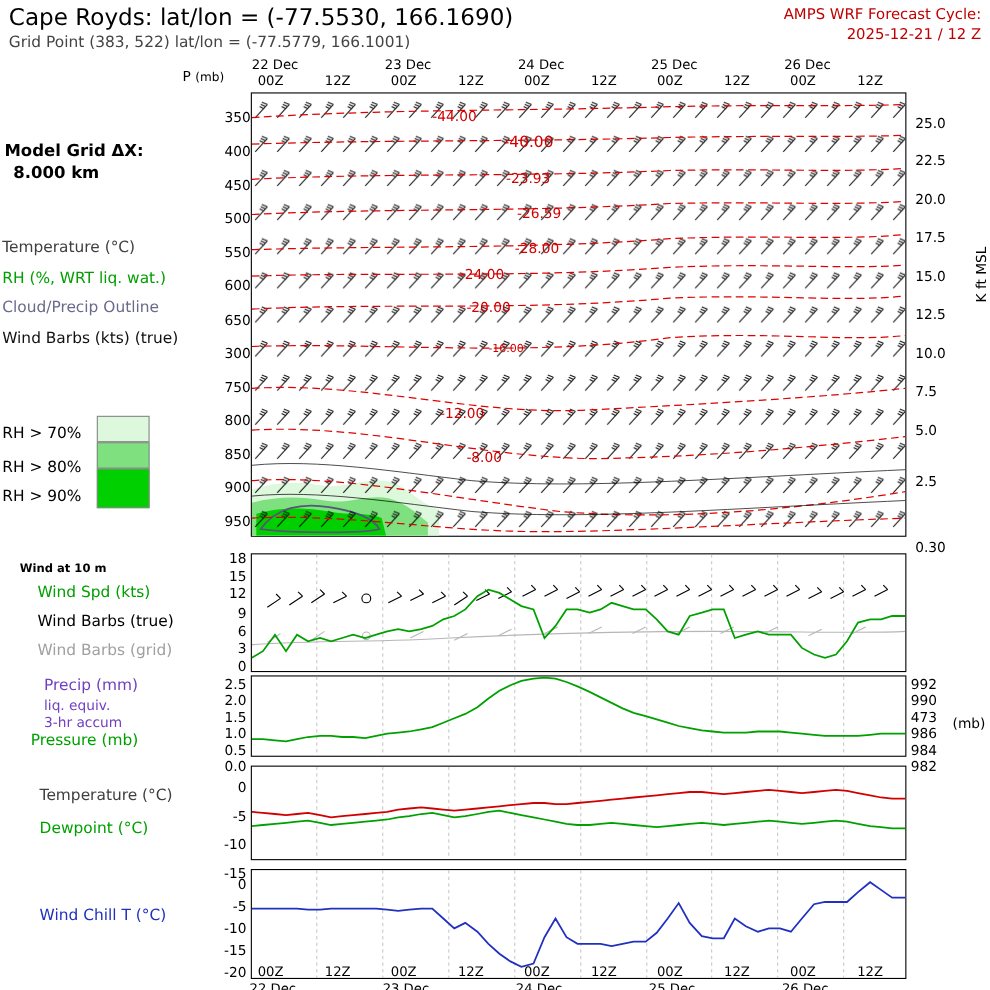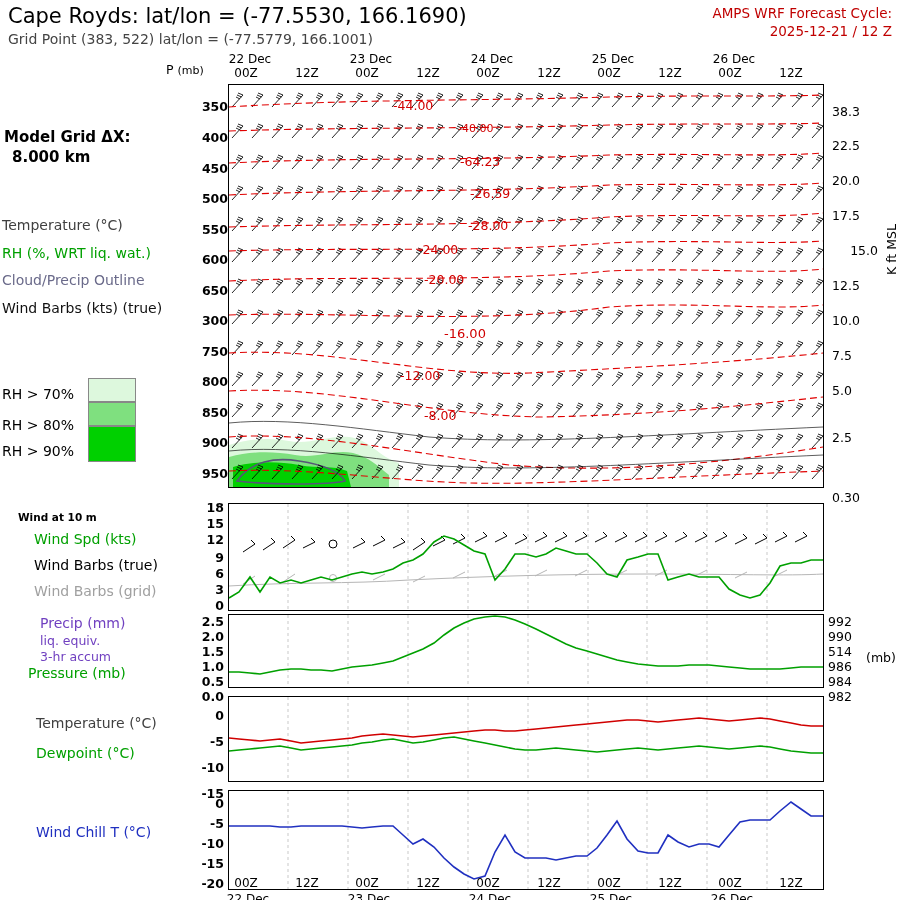--- a/index.html
+++ b/index.html
@@ -16,21 +16,21 @@
   .sub{font-size:14px;color:#444;}
   .hdr-right{font-size:13.5px;color:#c00000;text-align:right;line-height:17px;}
   .lbl{font-size:13px;}
   .lbl-red{color:#404040;}
   .lbl-green{color:#00a000;}
   .lbl-grey{color:#a0a0a0;}
   .lbl-purple{color:#7040c0;}
   .lbl-blue{color:#2030c0;}
   .bold{font-weight:bold;}
   .tiny{font-size:10.5px;}
-  .axis-num{font-size:12.5px;color:#000;text-align:right;font-weight:bold;}
+  .axis-num{font-size:12.5px;color:#000;text-align:right;}
   .axis-num-l{font-size:12.5px;color:#000;text-align:left;}
   .tick-lab{font-size:12px;color:#000;text-align:center;}
   .panel{border:1px solid #000;background:#fff;box-sizing:border-box;position:absolute;}
   svg{display:block;}
   .legend-sw{border:1px solid #888;box-sizing:border-box;}
 </style>
 </head>
 <body>
 
 <div class="abs ttl" style="left:8px;top:4px;">Cape Royds:  lat/lon = (-77.5530, 166.1690)</div>
@@ -102,25 +102,25 @@
   <div class="axis-num abs" style="top:205px;width:42px;">650</div>
   <div class="axis-num abs" style="top:235px;width:42px;">300</div>
   <div class="axis-num abs" style="top:266px;width:42px;">750</div>
   <div class="axis-num abs" style="top:296px;width:42px;">800</div>
   <div class="axis-num abs" style="top:327px;width:42px;">850</div>
   <div class="axis-num abs" style="top:357px;width:42px;">900</div>
   <div class="axis-num abs" style="top:388px;width:42px;">950</div>
 </div>
 
 <div class="abs" style="left:832px;top:78px;width:46px;">
-  <div class="axis-num-l abs" style="top:26px;width:46px;">38.3</div>
+  <div class="axis-num-l abs" style="top:26px;width:46px;">25.0</div>
   <div class="axis-num-l abs" style="top:60px;width:46px;">22.5</div>
   <div class="axis-num-l abs" style="top:95px;width:46px;">20.0</div>
   <div class="axis-num-l abs" style="top:130px;width:46px;">17.5</div>
-  <div class="axis-num-l abs" style="top:165px;width:46px;text-align:right;">15.0</div>
+  <div class="axis-num-l abs" style="top:165px;width:46px;">15.0</div>
   <div class="axis-num-l abs" style="top:200px;width:46px;">12.5</div>
   <div class="axis-num-l abs" style="top:235px;width:46px;">10.0</div>
   <div class="axis-num-l abs" style="top:270px;width:46px;">7.5</div>
   <div class="axis-num-l abs" style="top:305px;width:46px;">5.0</div>
   <div class="axis-num-l abs" style="top:352px;width:46px;">2.5</div>
   <div class="axis-num-l abs" style="top:392px;width:46px;margin-top:20px;">0.30</div>
 </div>
 
 <div class="panel" style="left:228px;top:84px;width:596px;height:404px;">
   <svg width="594" height="402" viewBox="0 0 594 402">
@@ -166,27 +166,27 @@
 
     <g stroke="#000" stroke-width="0.8" fill="none" opacity="0.8">
       <path d="M0,338 C60,332 130,344 200,352 C300,360 420,350 594,342"></path>
       <path d="M0,366 C60,360 130,372 200,380 C300,388 420,378 594,370"></path>
     </g>
   </svg>
 </div>
 
 <div class="abs" style="left:228px;top:84px;width:596px;height:412px;">
   <div class="abs" style="left:165px;top:14px;color:#d00000;font-size:12.5px;">-44.00</div>
-  <div class="abs" style="left:230px;top:38px;color:#d00000;font-size:11px;">-40.00</div>
-  <div class="abs" style="left:232px;top:70px;color:#d00000;font-size:12.5px;">-64.23</div>
+  <div class="abs" style="left:230px;top:38px;color:#d00000;font-size:14px;">-40.00</div>
+  <div class="abs" style="left:232px;top:70px;color:#d00000;font-size:12.5px;">-23.93</div>
   <div class="abs" style="left:242px;top:102px;color:#d00000;font-size:12.5px;">-26.59</div>
   <div class="abs" style="left:240px;top:134px;color:#d00000;font-size:12.5px;">-28.00</div>
   <div class="abs" style="left:190px;top:158px;color:#d00000;font-size:12.5px;">-24.00</div>
   <div class="abs" style="left:196px;top:188px;color:#d00000;font-size:12.5px;">-20.00</div>
-  <div class="abs" style="left:216px;top:242px;color:#d00000;font-size:13px;">-16.00</div>
+  <div class="abs" style="left:216px;top:228px;color:#d00000;font-size:10px;">-16.00</div>
   <div class="abs" style="left:172px;top:284px;color:#d00000;font-size:12.5px;">-12.00</div>
   <div class="abs" style="left:196px;top:324px;color:#d00000;font-size:12.5px;">-8.00</div>
   <div class="abs" style="left:322px;top:393px;color:#d00000;font-size:17px;margin-top:32px;">-4.00</div>
 </div>
 
 <div class="abs" style="left:196px;top:500px;width:28px;">
   <div class="axis-num abs" style="top:0px;width:28px;">18</div>
   <div class="axis-num abs" style="top:16px;width:28px;">15</div>
   <div class="axis-num abs" style="top:32px;width:28px;">12</div>
   <div class="axis-num abs" style="top:50px;width:28px;">9</div>
@@ -293,21 +293,21 @@
   <div class="axis-num abs" style="top:0px;width:32px;">2.5</div>
   <div class="axis-num abs" style="top:15px;width:32px;">2.0</div>
   <div class="axis-num abs" style="top:30px;width:32px;">1.5</div>
   <div class="axis-num abs" style="top:45px;width:32px;">1.0</div>
   <div class="axis-num abs" style="top:60px;width:32px;">0.5</div>
   <div class="axis-num abs" style="top:75px;width:32px;">0.0</div>
 </div>
 <div class="abs" style="left:828px;top:614px;width:34px;">
   <div class="axis-num-l abs" style="top:0px;width:34px;">992</div>
   <div class="axis-num-l abs" style="top:15px;width:34px;">990</div>
-  <div class="axis-num-l abs" style="top:30px;width:34px;">514</div>
+  <div class="axis-num-l abs" style="top:30px;width:34px;">473</div>
   <div class="axis-num-l abs" style="top:45px;width:34px;">986</div>
   <div class="axis-num-l abs" style="top:60px;width:34px;">984</div>
   <div class="axis-num-l abs" style="top:75px;width:34px;">982</div>
 </div>
 <div class="abs" style="left:866px;top:650px;font-size:12.5px;">(mb)</div>
 
 <div class="panel" style="left:228px;top:614px;width:596px;height:74px;">
   <svg width="594" height="72" viewBox="0 0 594 72" preserveAspectRatio="none">
     <g stroke="#bbbbbb" stroke-width="0.8" stroke-dasharray="3,3">
       <line x1="59" y1="0" x2="59" y2="72"></line>

